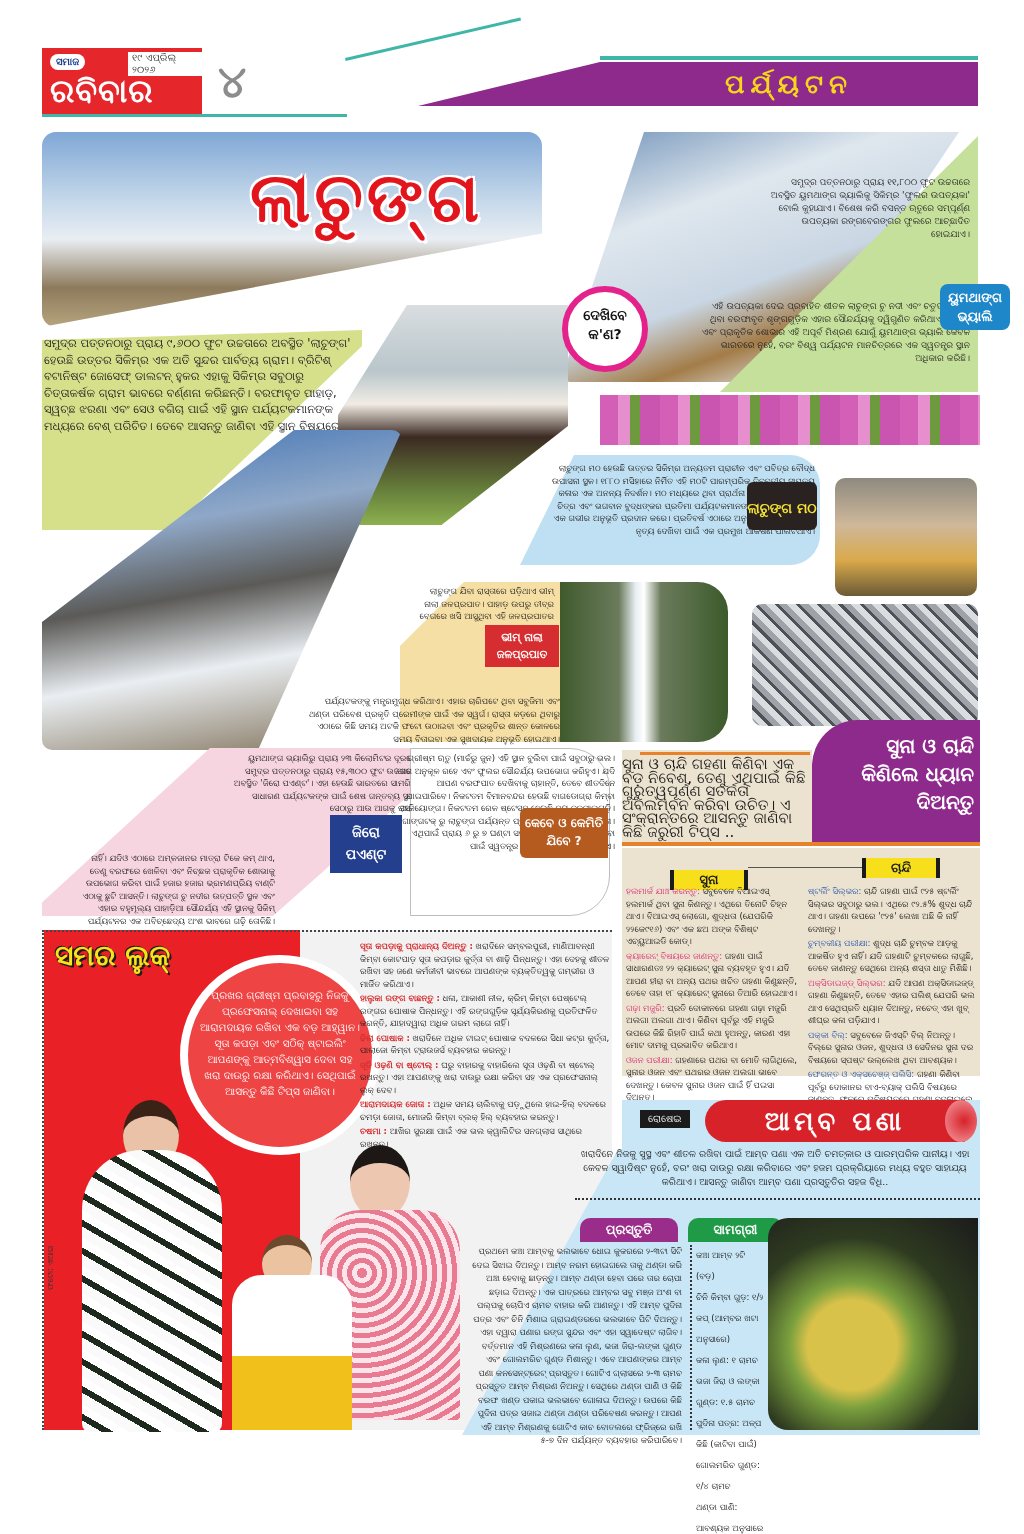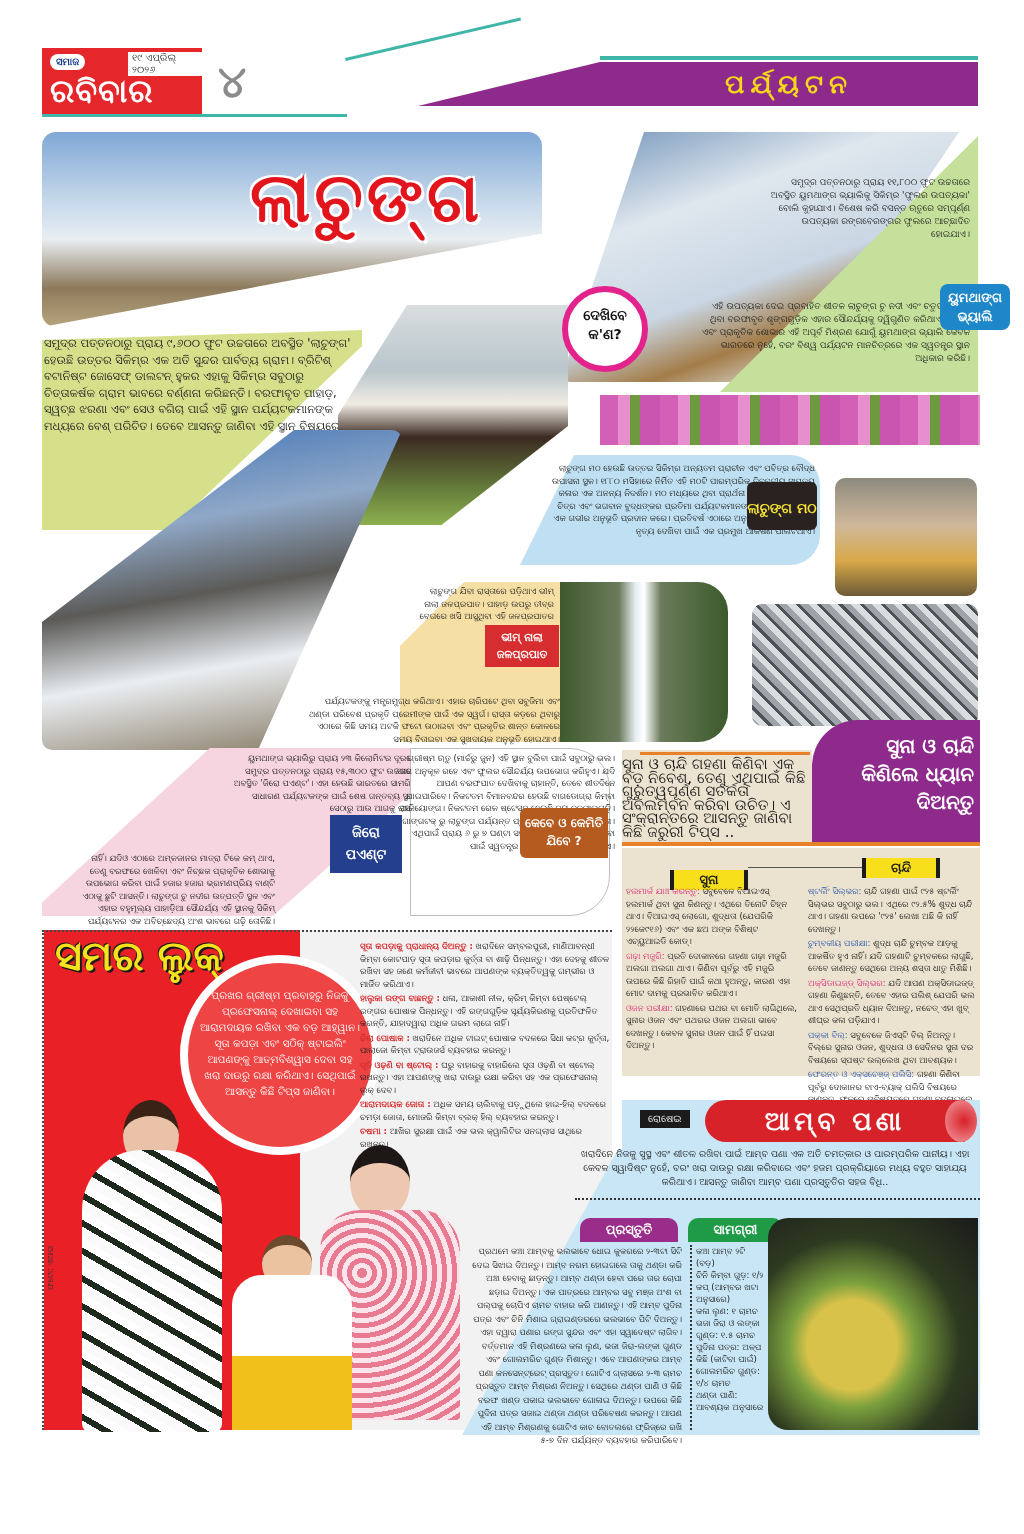--- a/index.html
+++ b/index.html
@@ -74,21 +74,21 @@
   #zero-box { left: 42px; top: 748px; width: 420px; height: 168px; background: #f6d4e0; clip-path: polygon(100% 0, 55% 100%, 0 100%, 0 92%, 40% 0); }
   #zero-text { left: 232px; top: 752px; width: 185px; text-align: right; font-size: 8.5px; line-height: 12.5px; }
   #zero-text2 { left: 75px; top: 852px; width: 200px; text-align: right; font-size: 8.5px; line-height: 12.5px; }
   #zero-label { left: 330px; top: 815px; width: 72px; height: 58px; background: #233f8e; color: #fff; font-weight: bold; font-size: 14px; line-height: 22px; text-align: center; padding-top: 6px; }
   #travel-box { left: 410px; top: 748px; width: 200px; height: 168px; background: #fff; border: 1px solid #bdbdbd; border-radius: 0 40px 40px 0; }
   #travel-text { left: 395px; top: 752px; width: 220px; text-align: right; font-size: 8.5px; line-height: 12.5px; }
   #travel-label { left: 520px; top: 808px; width: 88px; height: 50px; background: #b55b20; color: #fff; font-size: 12px; font-weight: bold; line-height: 18px; text-align: center; padding-top: 6px; border-radius: 6px 0 0 6px; }
 
   
   #summer-panel { left: 42px; top: 930px; width: 570px; height: 500px; border-top: 2px dotted #444; border-left: 2px dotted #444; background: linear-gradient(90deg, #e92127 0 45%, #f2f2f2 45%); }
-  #summer-title { left: 55px; top: 930px; color: #f7e21b; font-size: 41px; font-weight: bold; line-height: 52px; text-shadow: 2px 2px 0 #1b1b1b, -1px -1px 0 #1b1b1b; }
+  #summer-title { left: 55px; top: 930px; color: #f7e21b; font-size: 28px; font-weight: bold; line-height: 52px; text-shadow: 2px 2px 0 #1b1b1b, -1px -1px 0 #1b1b1b; }
   #summer-circle { left: 180px; top: 955px; width: 200px; height: 200px; background: #ef4444; border-radius: 50%; border: 8px solid #fff; color: #fff; text-align: center; font-size: 10.5px; line-height: 16px; padding: 24px 12px 0; }
   #summer-tips { left: 360px; top: 940px; width: 250px; }
   .stip { font-size: 8.5px; line-height: 12.5px; margin-bottom: 2px; text-align: left; }
   .stip .k { color: #d62e30; font-weight: bold; }
   #model-1 { left: 82px; top: 1150px; width: 140px; height: 282px; background: repeating-linear-gradient(30deg, #fafafa 0 10px, #1f2a1f 10px 16px, #ffffff 16px 24px); border-radius: 60px 60px 8px 8px; }
   #model-1-head { left: 123px; top: 1100px; width: 56px; height: 70px; background: #e9c2a7; border-radius: 50%; border-top: 16px solid #3a2217; }
   #model-2 { left: 232px; top: 1275px; width: 120px; height: 155px; background: linear-gradient(180deg, #ffffff 0 52%, #f2c01b 52%); border-radius: 30px 30px 0 0; }
   #model-2-head { left: 262px; top: 1235px; width: 50px; height: 56px; background: #ecc3a1; border-radius: 50%; border-top: 10px solid #6b4a2d; }
   #model-3 { left: 320px; top: 1210px; width: 140px; height: 210px; background: repeating-radial-gradient(circle at 30% 30%, #e87b92 0 5px, #fbe5ea 5px 10px); border-radius: 40px 40px 0 0; }
   #model-3-head { left: 350px; top: 1145px; width: 60px; height: 74px; background: #edc7b0; border-radius: 50%; border-top: 18px solid #1d1715; }
@@ -99,21 +99,21 @@
   #recipe-panel { left: 622px; top: 1100px; width: 358px; height: 335px; background: #c8e6f5; }
   #recipe-panel-wide { left: 462px; top: 1150px; width: 518px; height: 285px; background: #c8e6f5; clip-path: polygon(30% 0, 100% 0, 100% 100%, 0 100%); }
   #recipe-tag { left: 640px; top: 1098px; background: #1b1b1b; color: #fff; font-size: 10px; padding: 3px 8px; margin-top: 12px; }
   #recipe-title { left: 705px; top: 1100px; width: 260px; height: 42px; background: #d8222a; border-radius: 24px 0 0 24px; color: #fff; font-weight: bold; font-size: 26px; text-align: center; line-height: 42px; letter-spacing: 4px; }
   #recipe-ball { left: 945px; top: 1100px; width: 32px; height: 42px; background: radial-gradient(circle at 60% 50%, #d8222a, #f4a1a5); border-radius: 50%; }
   #recipe-intro { left: 570px; top: 1147px; width: 410px; text-align: center; font-size: 9.5px; line-height: 14px; }
   #recipe-dots { left: 575px; top: 1198px; width: 405px; border-top: 2px dotted #333; }
   #prep-tag { left: 580px; top: 1218px; width: 98px; height: 24px; background: #9a2d8a; color: #fff; font-weight: bold; font-size: 13px; text-align: center; line-height: 24px; border-radius: 10px 10px 0 0; }
   #ing-tag { left: 688px; top: 1218px; width: 95px; height: 24px; background: #1f9a47; color: #fff; font-weight: bold; font-size: 13px; text-align: center; line-height: 24px; border-radius: 10px 10px 0 0; }
   #prep-text { left: 472px; top: 1245px; width: 210px; text-align: right; font-size: 8.5px; line-height: 13.5px; }
-  #ing-list { left: 690px; top: 1245px; width: 76px; font-size: 8.5px; line-height: 12px; border-left: 2px dotted #333; padding-left: 4px; height: 185px; }
+  #ing-list { left: 690px; top: 1245px; width: 76px; font-size: 8.5px; line-height: 21px; border-left: 2px dotted #333; padding-left: 4px; height: 185px; }
   #photo-drink { left: 768px; top: 1218px; width: 210px; height: 212px; background: radial-gradient(circle at 40% 60%, #d9c24a 0 25%, #7ba03e 35%, #2e3a20 60%, #1b1b1b 100%); border-radius: 20px 0 0 20px; }
 </style>
 </head>
 <body>
 
 <div class="abs" id="masthead">
   <span class="brand">ସମାଜ</span>
   <span class="date">୧୯ ଏପ୍ରିଲ୍ ୨୦୨୬</span>
   <span class="name">ରବିବାର</span>
 </div>
@@ -170,20 +170,21 @@
 <div class="abs" id="gold-title-box"></div>
 <div class="abs" id="gold-title">ସୁନା ଓ ଚାନ୍ଦି କିଣିଲେ ଧ୍ୟାନ ଦିଅନ୍ତୁ</div>
 <div class="abs" id="gold-rule-bottom"></div>
 <div class="abs" id="gold-body"></div>
 <div class="abs" id="tag-connector"></div>
 <div class="abs tag-yellow" id="tag-gold">ସୁନା</div>
 <div class="abs tag-yellow" id="tag-silver">ଚାନ୍ଦି</div>
 
 <div class="abs" id="gold-col">
   <p class="tip"><span class="k-red">ହଲମାର୍କ ଯାଞ୍ଚ କରନ୍ତୁ:</span> <span>ସବୁବେଳେ ବିଆଇଏସ୍ ହଲମାର୍କ ଥିବା ସୁନା କିଣନ୍ତୁ। ଏଥିରେ ତିନୋଟି ଚିହ୍ନ ଥାଏ। ବିଆଇଏସ୍ ଲୋଗୋ, ଶୁଦ୍ଧତା (ଯେପରିକି ୨୨କେ୯୧୬) ଏବଂ ଏକ ଛଅ ଅଙ୍କ ବିଶିଷ୍ଟ ଏଚ୍‌ୟୁଆଇଡି କୋଡ୍।</span></p>
+  <p class="tip"><span class="k-red">କ୍ୟାରେଟ୍ ବିଷୟରେ ଜାଣନ୍ତୁ:</span> <span>ଗହଣା ପାଇଁ ସାଧାରଣତଃ ୨୨ କ୍ୟାରେଟ୍ ସୁନା ବ୍ୟବହୃତ ହୁଏ। ଯଦି ଆପଣ ହୀରା ବା ଅନ୍ୟ ପଥର ଖଚିତ ଗହଣା କିଣୁଛନ୍ତି, ତେବେ ତାହା ୧୮ କ୍ୟାରେଟ୍ ସୁନାରେ ତିଆରି ହୋଇଥାଏ।</span></p>
   <p class="tip"><span class="k-red">ଗଢ଼ା ମଜୁରି:</span> <span>ପ୍ରତି ଦୋକାନରେ ଗହଣା ଗଢ଼ା ମଜୁରି ଅଲଗା ଅଲଗା ଥାଏ। କିଣିବା ପୂର୍ବରୁ ଏହି ମଜୁରି ଉପରେ କିଛି ରିହାତି ପାଇଁ କଥା ହୁଅନ୍ତୁ, କାରଣ ଏହା ମୋଟ ଦାମକୁ ପ୍ରଭାବିତ କରିଥାଏ।</span></p>
   <p class="tip"><span class="k-red">ଓଜନ ପରୀକ୍ଷା:</span> <span>ଗହଣାରେ ପଥର ବା ମୋତି ଲାଗିଥିଲେ, ସୁନାର ଓଜନ ଏବଂ ପଥରର ଓଜନ ଅଲଗା ଭାବେ ଦେଖନ୍ତୁ। କେବଳ ସୁନାର ଓଜନ ପାଇଁ ହିଁ ପଇସା ଦିଅନ୍ତୁ।</span></p>
 </div>
 <div class="abs" id="silver-col">
   <p class="tip"><span class="k-blue">ଷ୍ଟର୍ଲିଂ ସିଲ୍‌ଭର:</span> <span>ଚାନ୍ଦି ଗହଣା ପାଇଁ ୯୨୫ ଷ୍ଟର୍ଲିଂ ସିଲ୍‌ଭର ସବୁଠାରୁ ଭଲ। ଏଥିରେ ୯୨.୫% ଶୁଦ୍ଧ ଚାନ୍ଦି ଥାଏ। ଗହଣା ଉପରେ '୯୨୫' ଲେଖା ଅଛି କି ନାହିଁ ଦେଖନ୍ତୁ।</span></p>
   <p class="tip"><span class="k-blue">ଚୁମ୍ବକୀୟ ପରୀକ୍ଷା:</span> <span>ଶୁଦ୍ଧ ଚାନ୍ଦି ଚୁମ୍ବକ ଆଡ଼କୁ ଆକର୍ଷିତ ହୁଏ ନାହିଁ। ଯଦି ଗହଣାଟି ଚୁମ୍ବକରେ ଲାଗୁଛି, ତେବେ ଜାଣନ୍ତୁ ସେଥିରେ ଅନ୍ୟ ଶସ୍ତା ଧାତୁ ମିଶିଛି।</span></p>
   <p class="tip"><span class="k-red">ଅକ୍ସିଡାଇଜ୍‌ଡ୍ ସିଲ୍‌ଭର:</span> <span>ଯଦି ଆପଣ ଅକ୍ସିଡାଇଜ୍‌ଡ୍ ଗହଣା କିଣୁଛନ୍ତି, ତେବେ ଏହାର ପଲିଶ୍ ଯେପରି ଭଲ ଥାଏ ସେଥିପ୍ରତି ଧ୍ୟାନ ଦିଅନ୍ତୁ, ନଚେତ୍ ଏହା ଖୁବ୍ ଶୀଘ୍ର କଳା ପଡ଼ିଯାଏ।</span></p>
   <p class="tip"><span class="k-blue">ପକ୍କା ବିଲ୍:</span> <span>ସବୁବେଳେ ଜିଏସ୍‌ଟି ବିଲ୍ ନିଅନ୍ତୁ। ବିଲ୍‌ରେ ସୁନାର ଓଜନ, ଶୁଦ୍ଧତା ଓ ସେଦିନର ସୁନା ଦର ବିଷୟରେ ସ୍ପଷ୍ଟ ଉଲ୍ଲେଖ ଥିବା ଆବଶ୍ୟକ।</span></p>
   <p class="tip"><span class="k-blue">ଫେରନ୍ତ ଓ ଏକ୍ସଚେଞ୍ଜ୍ ପଲିସି:</span> <span>ଗହଣା କିଣିବା ପୂର୍ବରୁ ଦୋକାନର ବାଏ-ବ୍ୟାକ୍ ପଲିସି ବିଷୟରେ ଜାଣନ୍ତୁ, ଫଳରେ ଭବିଷ୍ୟତରେ ଗହଣା ବଦଳାଇଲେ ଉଚିତ ମୂଲ୍ୟ ମିଳିବ।</span></p>
 </div>

